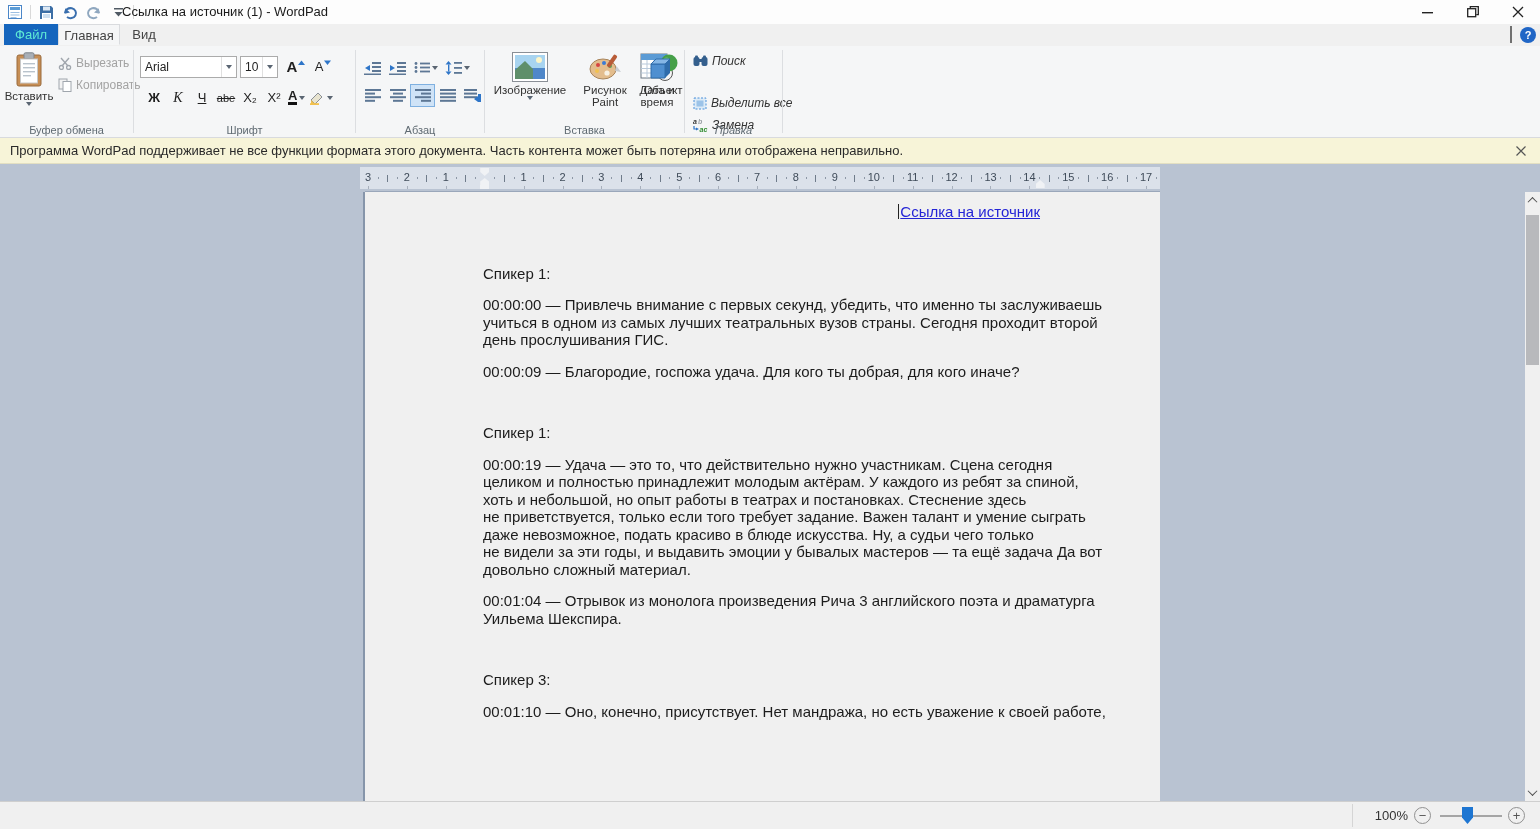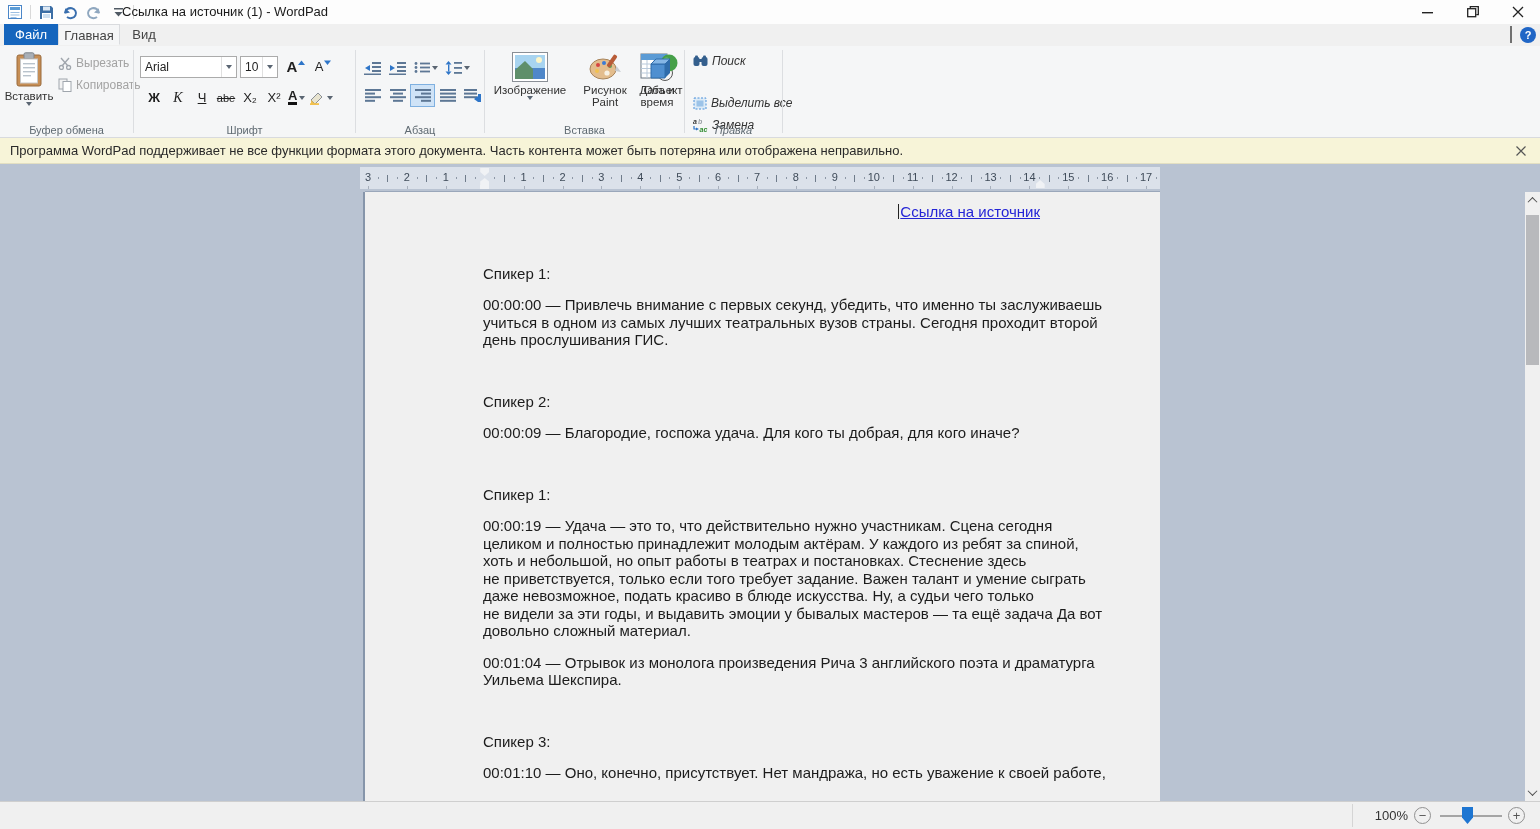--- a/index.html
+++ b/index.html
@@ -11,21 +11,21 @@
   .qat{position:absolute;left:0;top:0;height:24px;display:flex;align-items:center;gap:6px;padding-left:6px;}
   .qat .sep{width:1px;height:14px;background:#d9d9d9;}
   .qat .qbtn{display:flex;align-items:center;justify-content:center;width:18px;height:18px;}
   .title-text{position:absolute;left:122px;top:0;height:24px;line-height:24px;font-size:13px;color:#1a1a1a;white-space:nowrap;}
   .winbtns{position:absolute;right:0;top:0;height:24px;display:flex;}
   .winbtn{width:45px;height:24px;display:flex;align-items:center;justify-content:center;}
 
   
   .tabrow{position:absolute;top:24px;left:0;right:0;height:22px;background:#f0f0f0;border-bottom:1px solid #d9dbde;}
   .tab{position:absolute;top:0;height:21px;line-height:21px;text-align:center;font-size:13px;color:#444;}
-  .tab-file{left:4px;width:54px;background:#1565bd;color:#ffffff;}
+  .tab-file{left:4px;width:54px;background:#1565bd;color:#5eead4;}
   .tab-home{left:58px;width:62px;background:#f5f6f7;border:1px solid #d9dbde;border-bottom:1px solid #f5f6f7;height:21px;box-sizing:border-box;}
   .tab-view{left:120px;width:48px;}
   .tabrow-right{position:absolute;right:4px;top:0;height:22px;display:flex;align-items:center;gap:8px;}
   .chev-up{width:8px;height:8px;border-left:2px solid #707070;border-top:2px solid #707070;transform:rotate(45deg) translateY(2px);}
   .helpcirc{width:16px;height:16px;border-radius:50%;background:#2066c6;color:#fff;font-size:11px;font-weight:bold;display:flex;align-items:center;justify-content:center;}
 
   
   .ribbon{position:absolute;top:46px;left:0;right:0;height:92px;background:#f5f6f7;border-bottom:1px solid #d8dade;box-sizing:border-box;}
   .rdiv{position:absolute;top:4px;bottom:4px;width:1px;background:#dcdee1;}
   .grp{position:absolute;top:0;height:92px;}
@@ -545,23 +545,20 @@
     <div class="page" id="doc-content">
         <div class="block link-line"><span class="caret"></span><span class="doclink">Ссылка на источник</span></div>
         <div class="block speaker">
           <div class="dline">Спикер 1:</div>
         </div>
         <div class="block para">
           <div class="dline">00:00:00 — Привлечь внимание с первых секунд, убедить, что именно ты заслуживаешь</div>
           <div class="dline">учиться в одном из самых лучших театральных вузов страны. Сегодня проходит второй</div>
           <div class="dline">день прослушивания ГИС.</div>
         </div>
-        <div class="block speaker">
-          <div class="dline">Спикер 2:</div>
-        </div>
         <div class="block para">
           <div class="dline">00:00:09 — Благородие, госпожа удача. Для кого ты добрая, для кого иначе?</div>
         </div>
         <div class="block speaker">
           <div class="dline">Спикер 1:</div>
         </div>
         <div class="block para">
           <div class="dline">00:00:19 — Удача — это то, что действительно нужно участникам. Сцена сегодня</div>
           <div class="dline">целиком и полностью принадлежит молодым актёрам. У каждого из ребят за спиной,</div>
           <div class="dline">хоть и небольшой, но опыт работы в театрах и постановках. Стеснение здесь</div>

